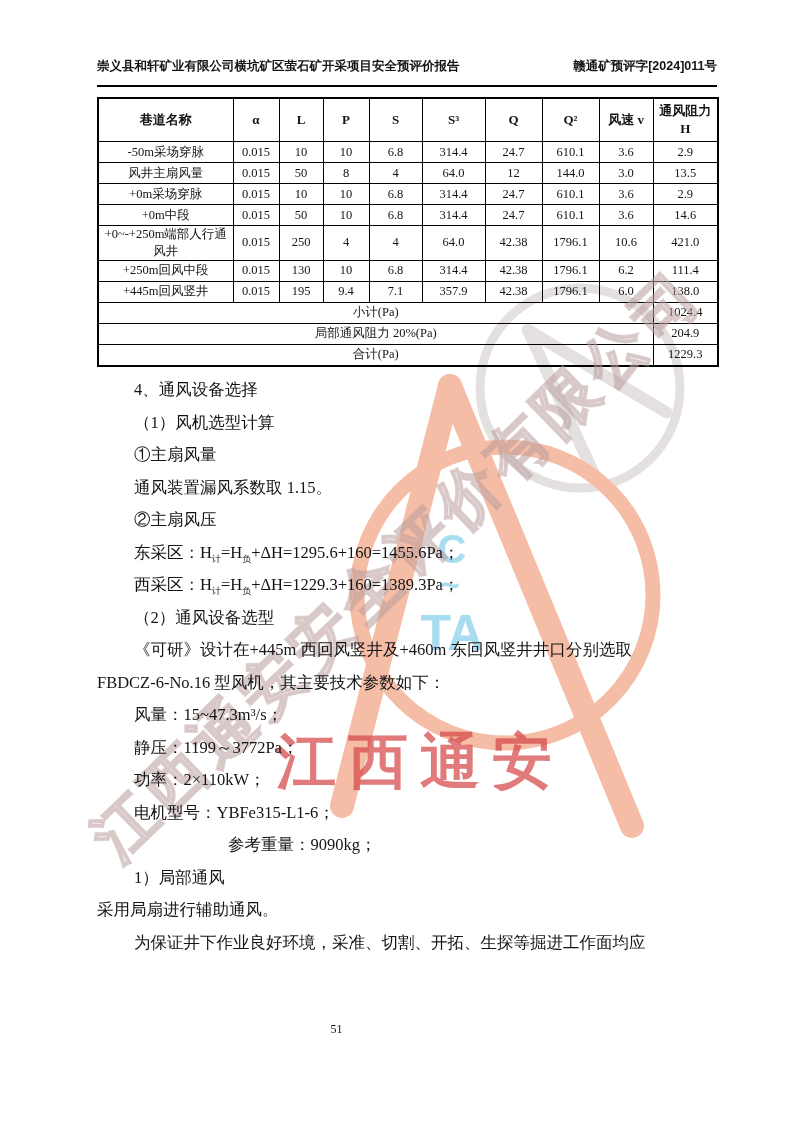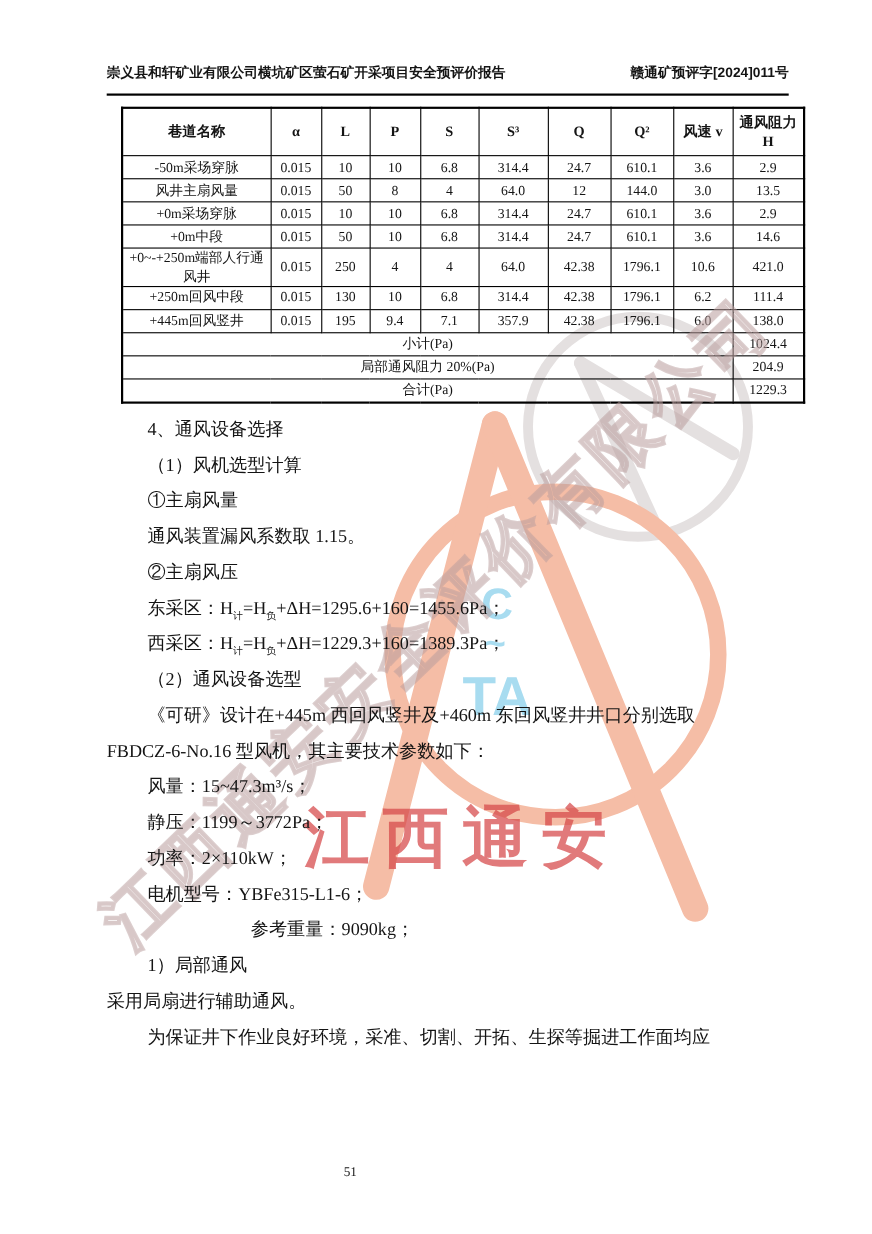--- a/index.html
+++ b/index.html
@@ -7,37 +7,37 @@
     position:relative;width:793px;height:1122px;background:#fff;
     font-family:"Liberation Serif",serif;color:#141414;overflow:hidden;
     margin:0 auto;
   }
   
   .hdr{position:absolute;left:97px;top:58px;width:620px;display:flex;
        justify-content:space-between;align-items:center;
        font-family:Liberation Sans, sans-serif;font-weight:bold;font-size:12.5px;}
   .hdr-rule{position:absolute;left:97px;top:85px;width:620px;border-top:2px solid #000;}
   
-  table.vent{position:absolute;left:110px;top:97px;width:620px;
+  table.vent{position:absolute;left:97px;top:97px;width:620px;
     border-collapse:collapse;border:2px solid #000;table-layout:fixed;}
   table.vent th,table.vent td{border:1px solid #000;text-align:center;
     padding:0 2px;font-size:12.5px;line-height:1.35;vertical-align:middle;}
   table.vent th{font-weight:bold;font-size:13px;height:42px;}
   table.vent td{height:20px;}
   sub{font-size:9px;line-height:0;}
   
   .body-text{position:absolute;left:97px;top:374px;width:626px;
     font-size:16.5px;line-height:32.5px;z-index:3;}
   .p{white-space:nowrap;}
   .ind0{padding-left:0;}
   .ind1{padding-left:37px;}
   .ind3{padding-left:131px;}
   
-  .footer{position:absolute;left:0;top:1058px;width:637px;text-align:center;
-    font-size:12px;}
+  .footer{position:absolute;left:0;top:1022px;width:637px;text-align:center;
+    font-size:12px;padding-left:18px;}
   
   .wm{position:absolute;pointer-events:none;}
   .wm-diagonal{
     left:50%;top:565px;transform:translate(-50%,-50%) rotate(-44deg);
     white-space:nowrap;font-size:62px;font-weight:bold;letter-spacing:6px;
     font-family:"Liberation Sans",sans-serif;
     color:rgba(190,164,164,0.14);
     -webkit-text-stroke:2px rgba(186,158,158,0.5);
     z-index:1;
   }

